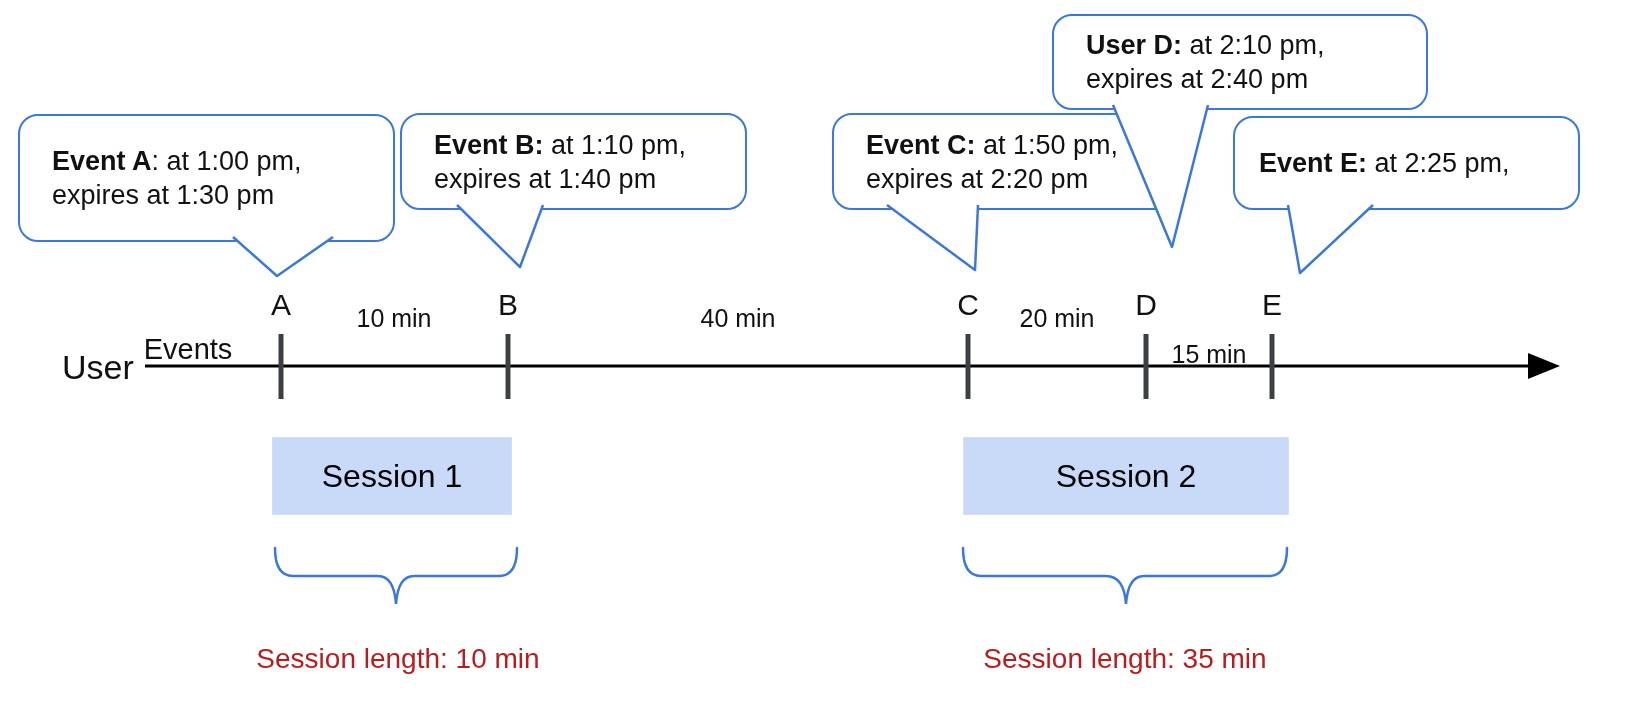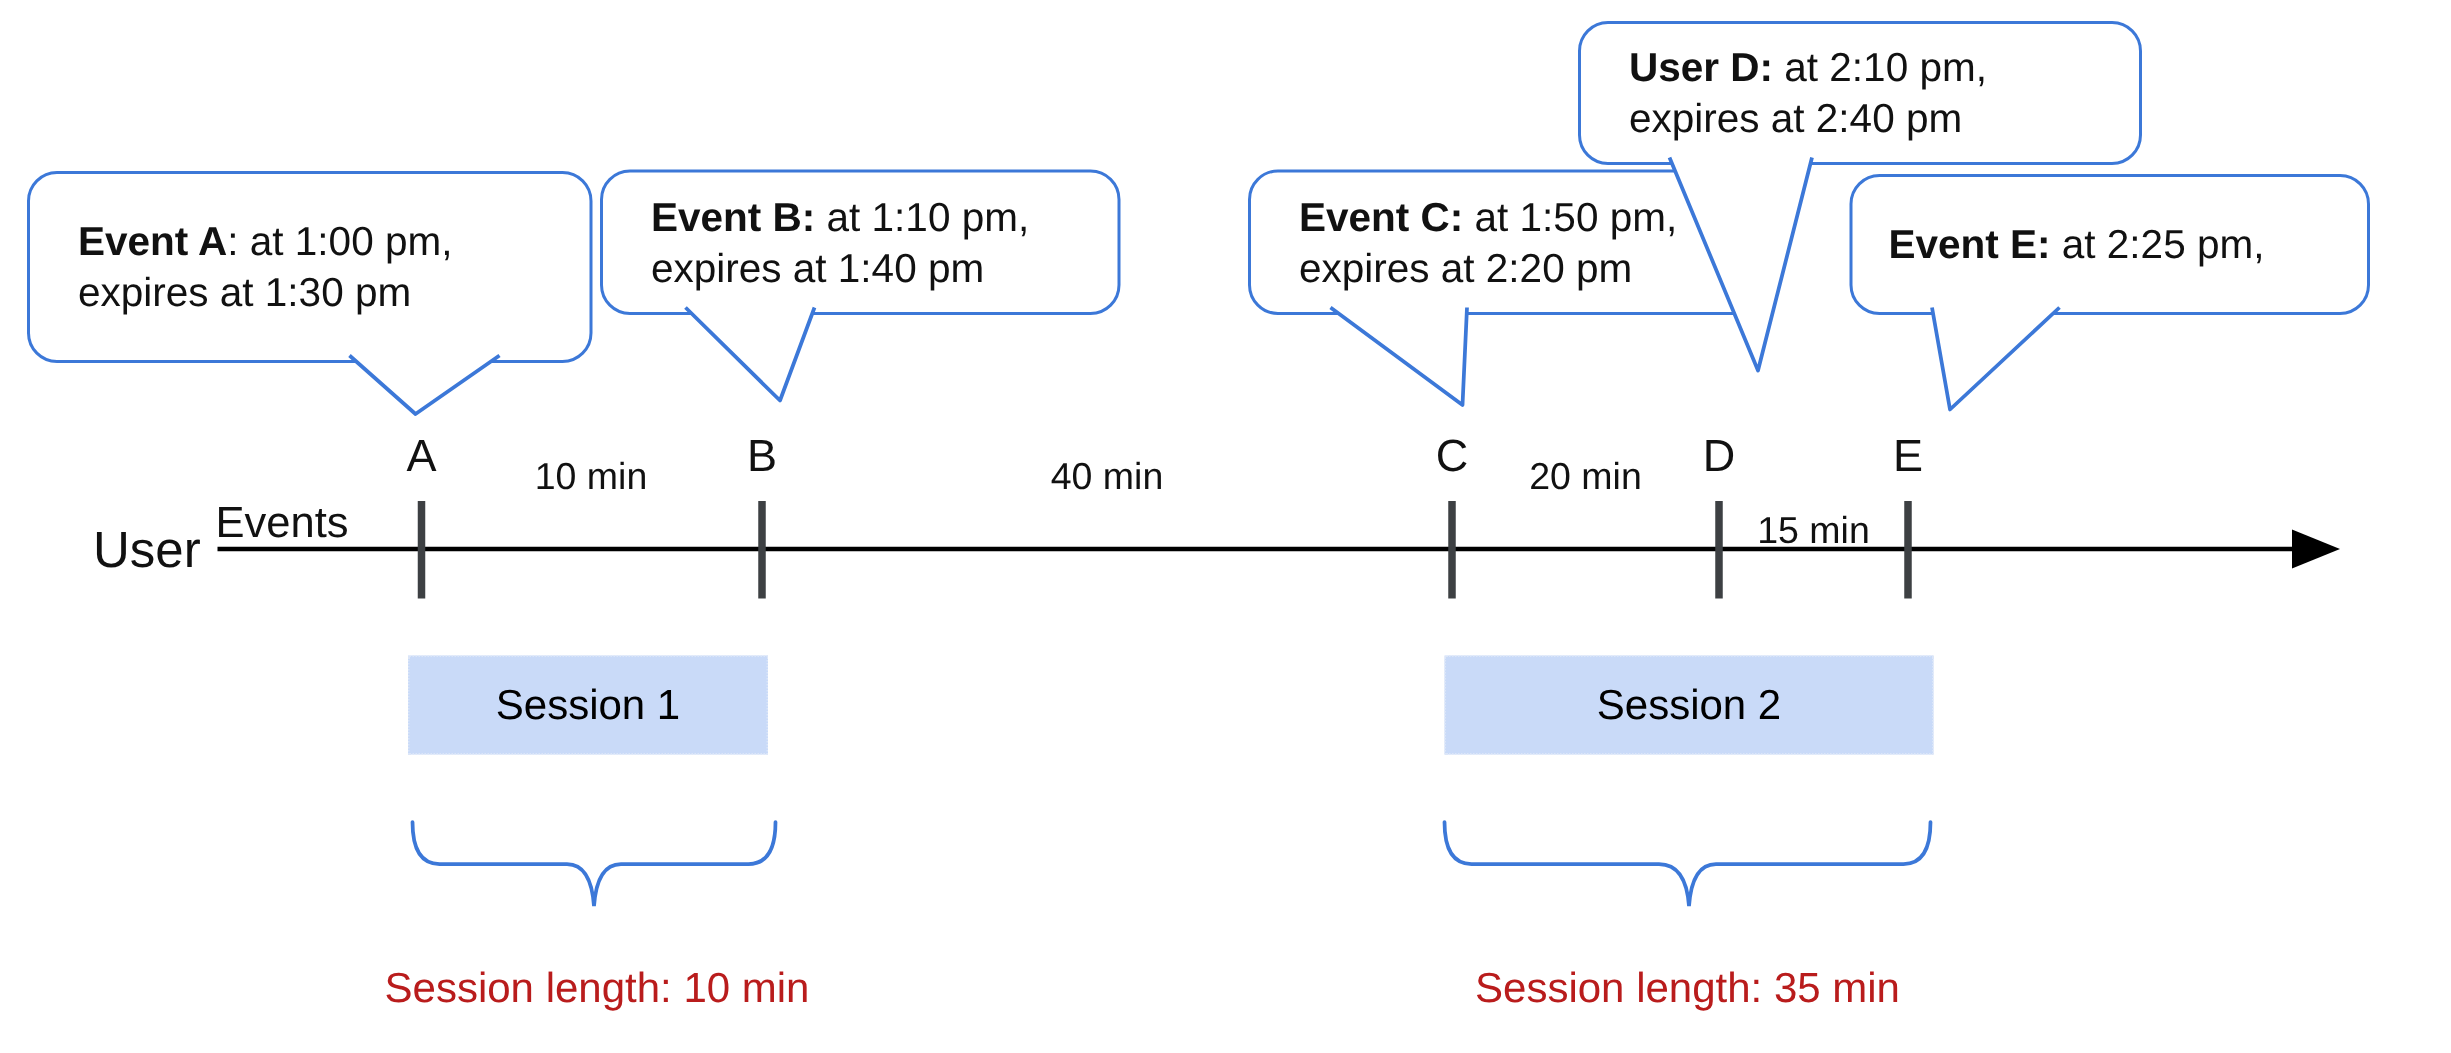--- a/index.html
+++ b/index.html
@@ -26,23 +26,23 @@
   .tail{fill:#ffffff;stroke:var(--accent);stroke-width:2.5;stroke-linejoin:round;}
   .brace{fill:none;stroke:var(--accent);stroke-width:2.5;stroke-linecap:round;}
   .tickline{stroke:var(--tick);stroke-width:5;}
   .axisline{stroke:var(--axis);stroke-width:3;}
   .arrowhead{fill:var(--axis);stroke:none;}
   .marker-label{position:absolute;transform:translateX(-50%);font-size:30px;z-index:2;white-space:nowrap;}
   .interval-label{position:absolute;transform:translateX(-50%);font-size:25px;z-index:2;white-space:nowrap;}
   .events-label{position:absolute;left:188px;top:289px;transform:translateX(-50%);font-size:29px;z-index:2;white-space:nowrap;margin-top:44px;}
   .user-label{position:absolute;left:62px;top:348px;font-size:34px;z-index:2;white-space:nowrap;}
   .session-box{
-    position:absolute;top:437px;height:66px;background:var(--session);
+    position:absolute;top:437px;height:78px;background:var(--session);
     display:flex;align-items:center;justify-content:center;
-    font-size:28px;color:#000;z-index:1;border:1px dotted #dce6f8;box-sizing:border-box;
+    font-size:32px;color:#000;z-index:1;border:1px dotted #dce6f8;box-sizing:border-box;
   }
   .session-length{
     position:absolute;top:643px;transform:translateX(-50%);
     font-size:28px;color:#b91c1c;z-index:2;white-space:nowrap;
   }
 </style>
 </head>
 <body>
 
 <div id="canvas">

